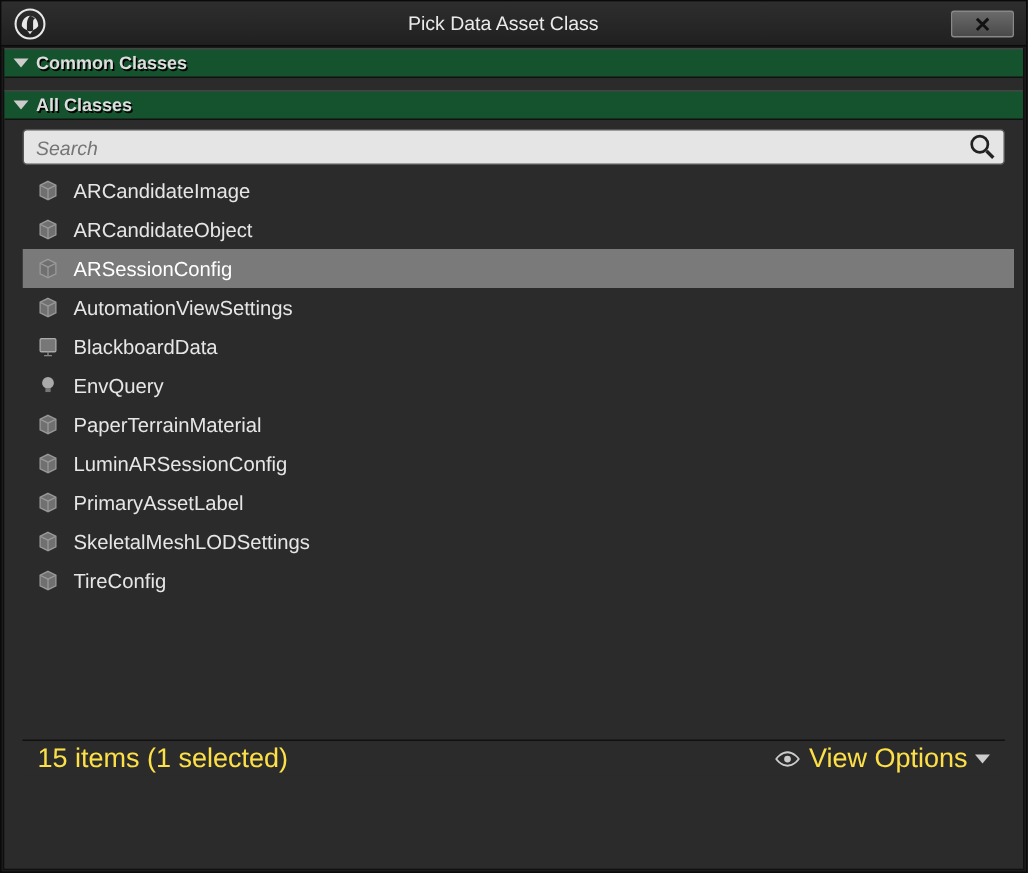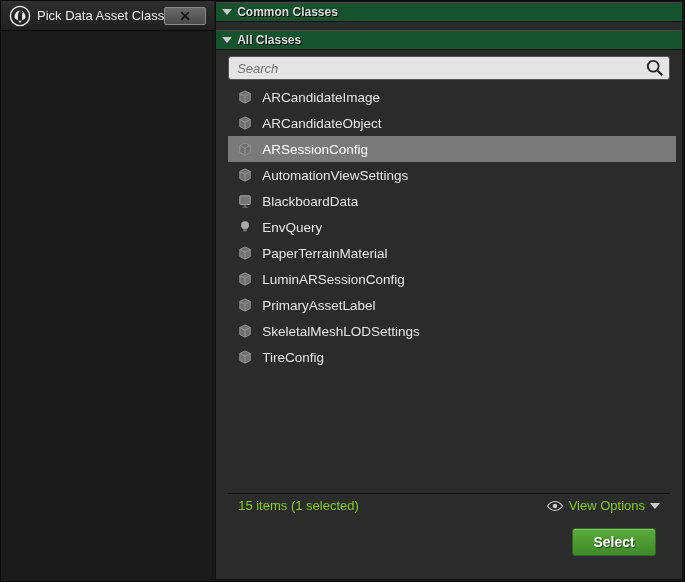--- a/index.html
+++ b/index.html
@@ -11,21 +11,21 @@
     height: 582px;
     color: #c0c0c0;
     overflow: hidden;
   }
   .window {
     width: 685px;
     height: 582px;
     background: #1a1a1a;
     border: 1px solid #0a0a0a;
     display: flex;
-    flex-direction: row;
+    flex-direction: column;
   }
   .titlebar {
     height: 30px;
     background: linear-gradient(#2e2e2e, #202020);
     border-bottom: 1px solid #0a0a0a;
     display: flex;
     align-items: center;
     padding: 0 4px;
     position: relative;
   }
@@ -151,22 +151,22 @@
     margin-right: 10px;
     flex-shrink: 0;
   }
   .statusbar {
     height: 24px;
     background: #2b2b2b;
     border-top: 1px solid #111;
     display: flex;
     align-items: center;
     padding: 0 10px;
-    color: #84cc16;
-    font-size: 13px;
+    color: #fde047;
+    font-size: 18px;
     margin: 0 6px;
   }
   .status-spacer { flex: 1; }
   .eye-icon {
     width: 18px; height: 12px;
     margin-right: 5px;
   }
   .dropdown-tri {
     width: 0; height: 0;
     border-left: 5px solid transparent;
@@ -339,20 +339,17 @@
         <div class="status-spacer"></div>
         <svg class="eye-icon" viewBox="0 0 24 16">
           <path d="M12 2 C6 2 2 8 2 8 s4 6 10 6 s10-6 10-6 S18 2 12 2 Z" fill="none" stroke="#ccc" stroke-width="1.6"></path>
           <circle cx="12" cy="8" r="3" fill="#ccc"></circle>
         </svg>
         <span>View Options</span>
         <div class="dropdown-tri"></div>
       </div>
 
       <div class="buttonbar">
-        <div class="btn btn-select">
-          <span>Select</span>
-        </div>
       </div>
 
     </div>
   </div>
 </div>
 
 </body></html>

